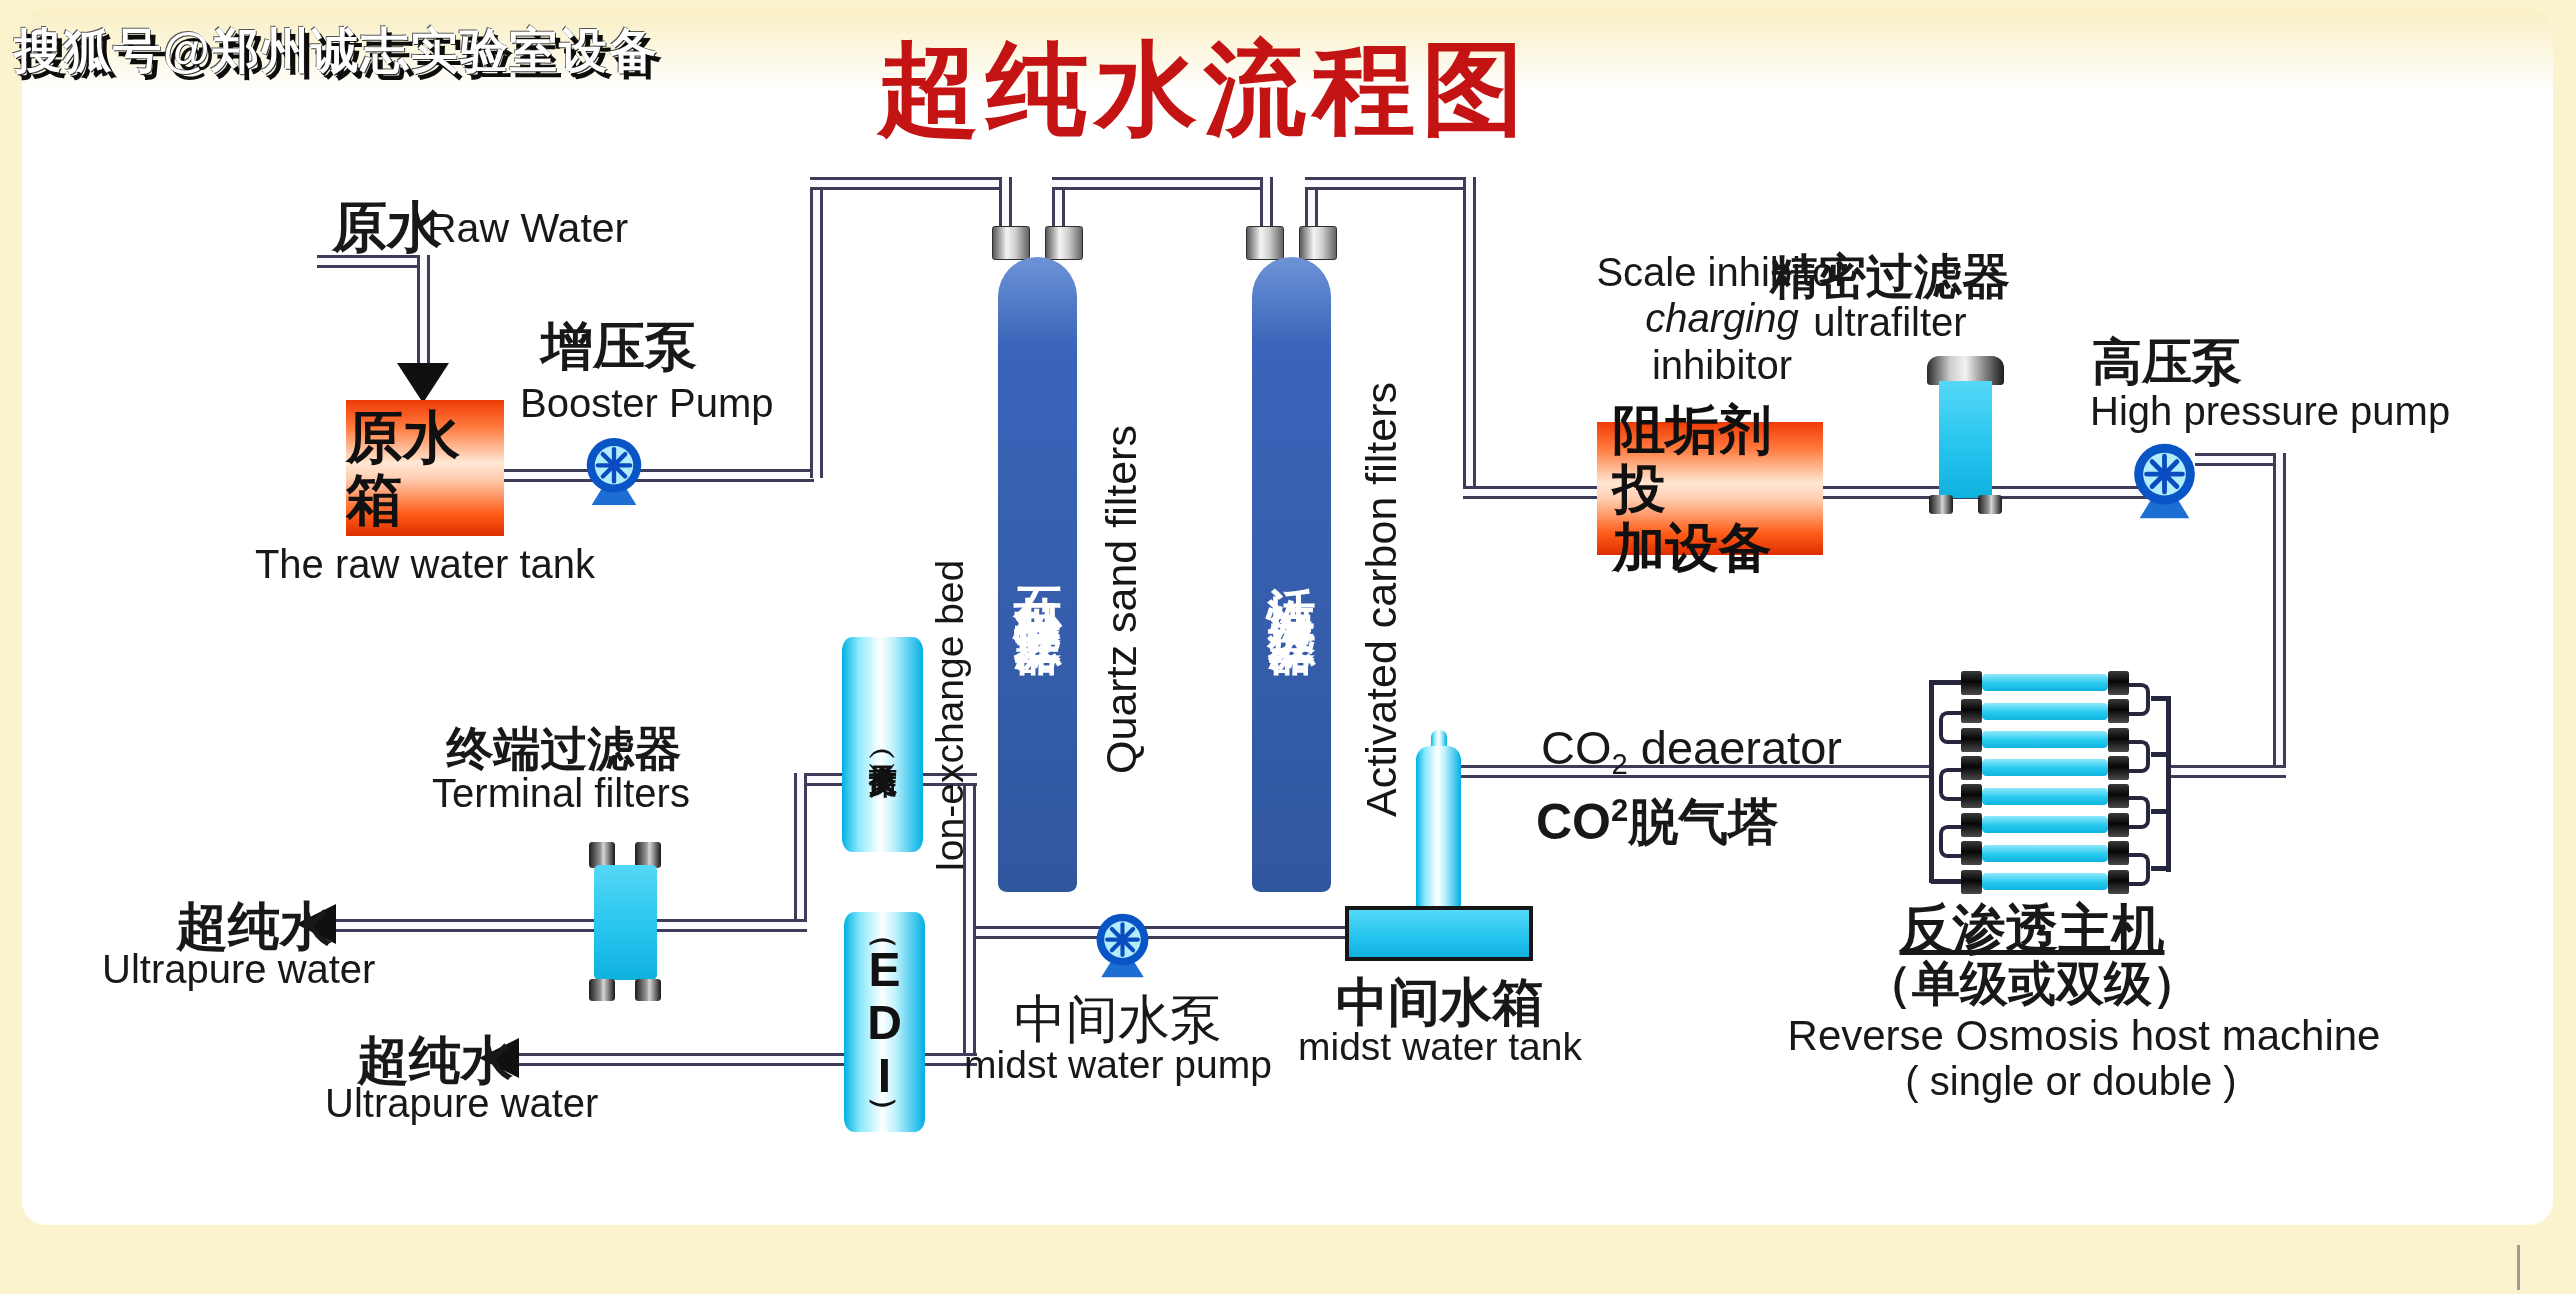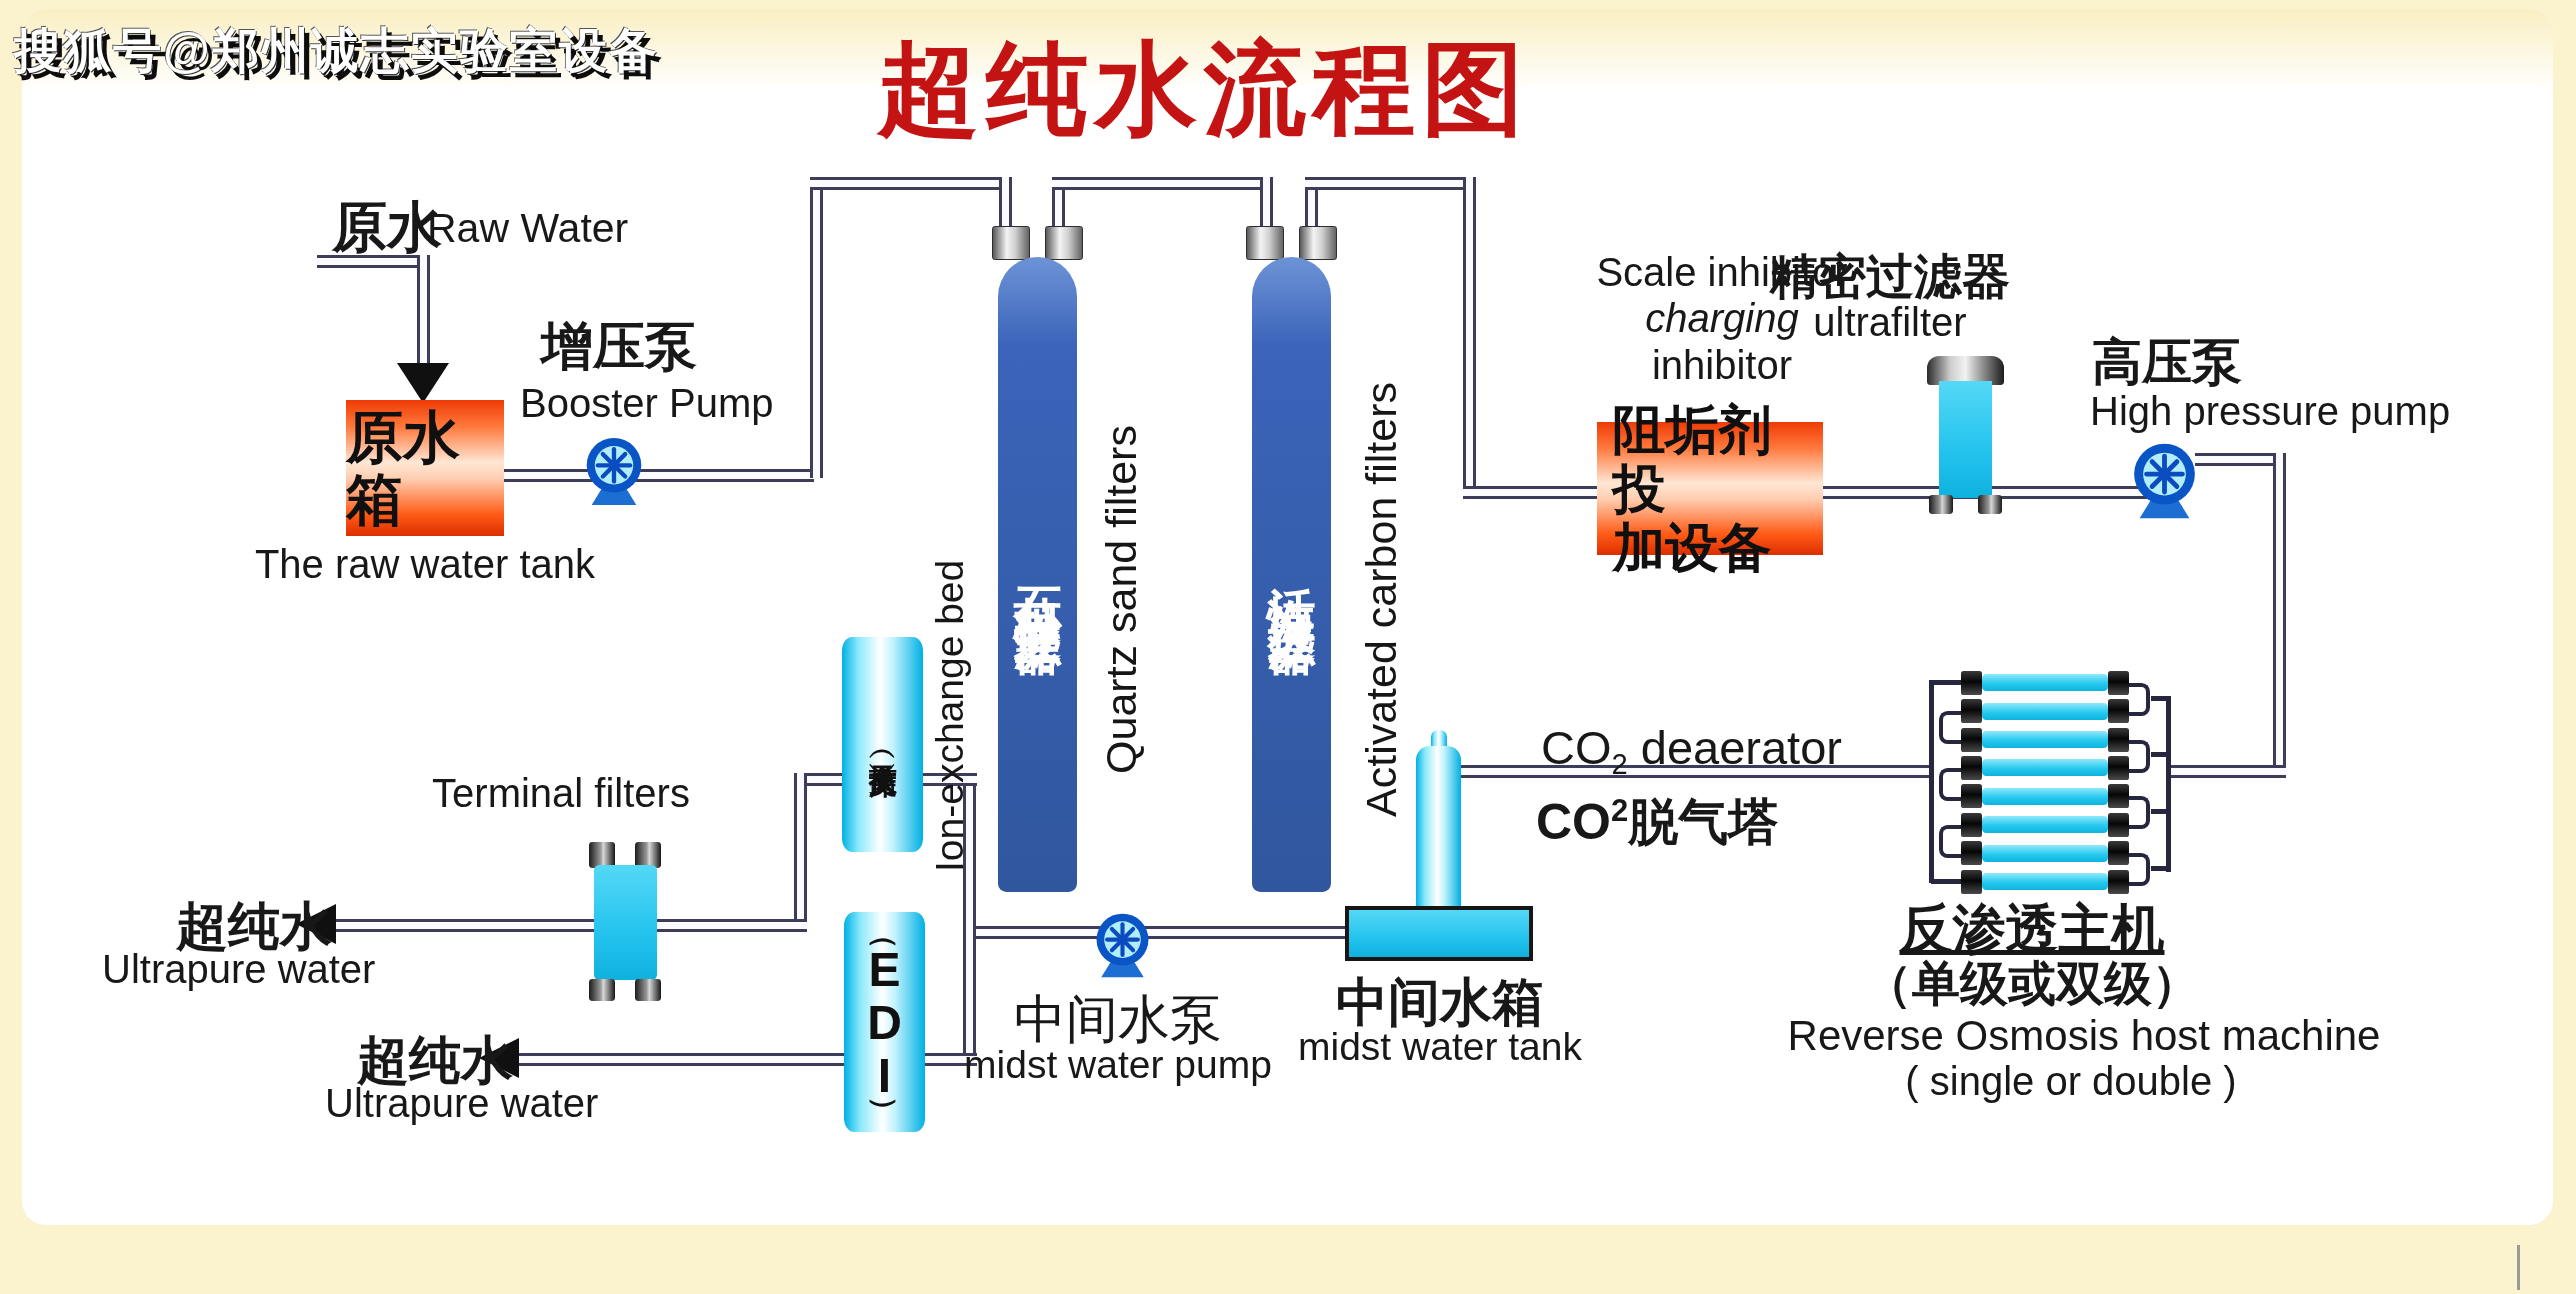--- a/index.html
+++ b/index.html
@@ -258,20 +258,21 @@
   <div class="rot" style="left:808px;top:708px;width:284px;font-size:39px;">Ion-exchange bed</div>
 
   <div class="cyl" style="left:844px;top:912px;width:81px;height:220px;flex-direction:column;">
     <div style="font-size:29px;font-weight:700;color:#111;transform:rotate(90deg);line-height:17px;">（</div>
     <div style="font-size:48px;font-weight:700;color:#111;line-height:53px;">E</div>
     <div style="font-size:48px;font-weight:700;color:#111;line-height:53px;">D</div>
     <div style="font-size:48px;font-weight:700;color:#111;line-height:53px;">I</div>
     <div style="font-size:29px;font-weight:700;color:#111;transform:rotate(90deg);line-height:17px;">）</div>
   </div>
 
+  <div class="abs txt ctr" style="left:564px;top:718px;font-size:47px;font-weight:600;">终端过滤器</div>
   <div class="abs txt ctr" style="left:561px;top:771px;font-size:40px;">Terminal filters</div>
   <div class="tfc" style="left:589px;top:842px;width:26px;height:26px;"></div>
   <div class="tfc" style="left:635px;top:842px;width:26px;height:26px;"></div>
   <div class="cyanblk" style="left:594px;top:865px;width:63px;height:115px;border-radius:5.2px;"></div>
   <div class="tfc" style="left:589px;top:979px;width:26px;height:22.4px;"></div>
   <div class="tfc" style="left:635px;top:979px;width:26px;height:22.4px;"></div>
 
   <div class="abs txt" style="left:176px;top:892px;font-size:52px;font-weight:600;">超纯水</div>
   <div class="abs txt" style="left:102px;top:947px;font-size:40px;">Ultrapure water</div>
 

